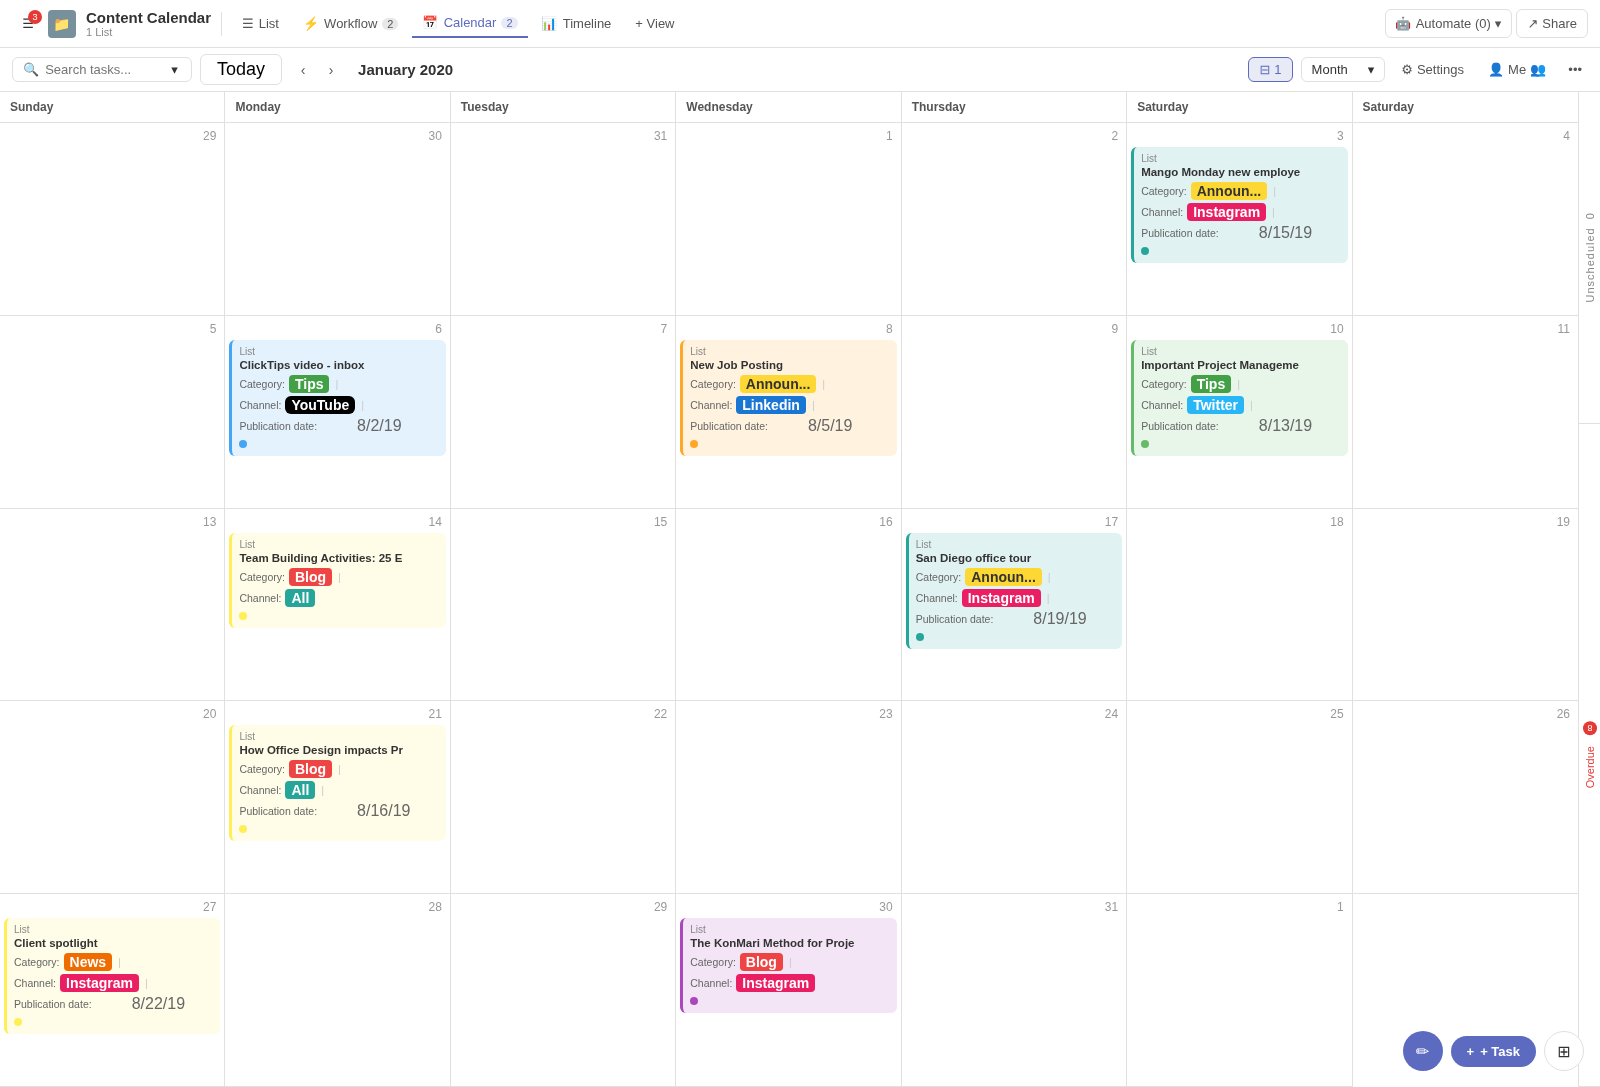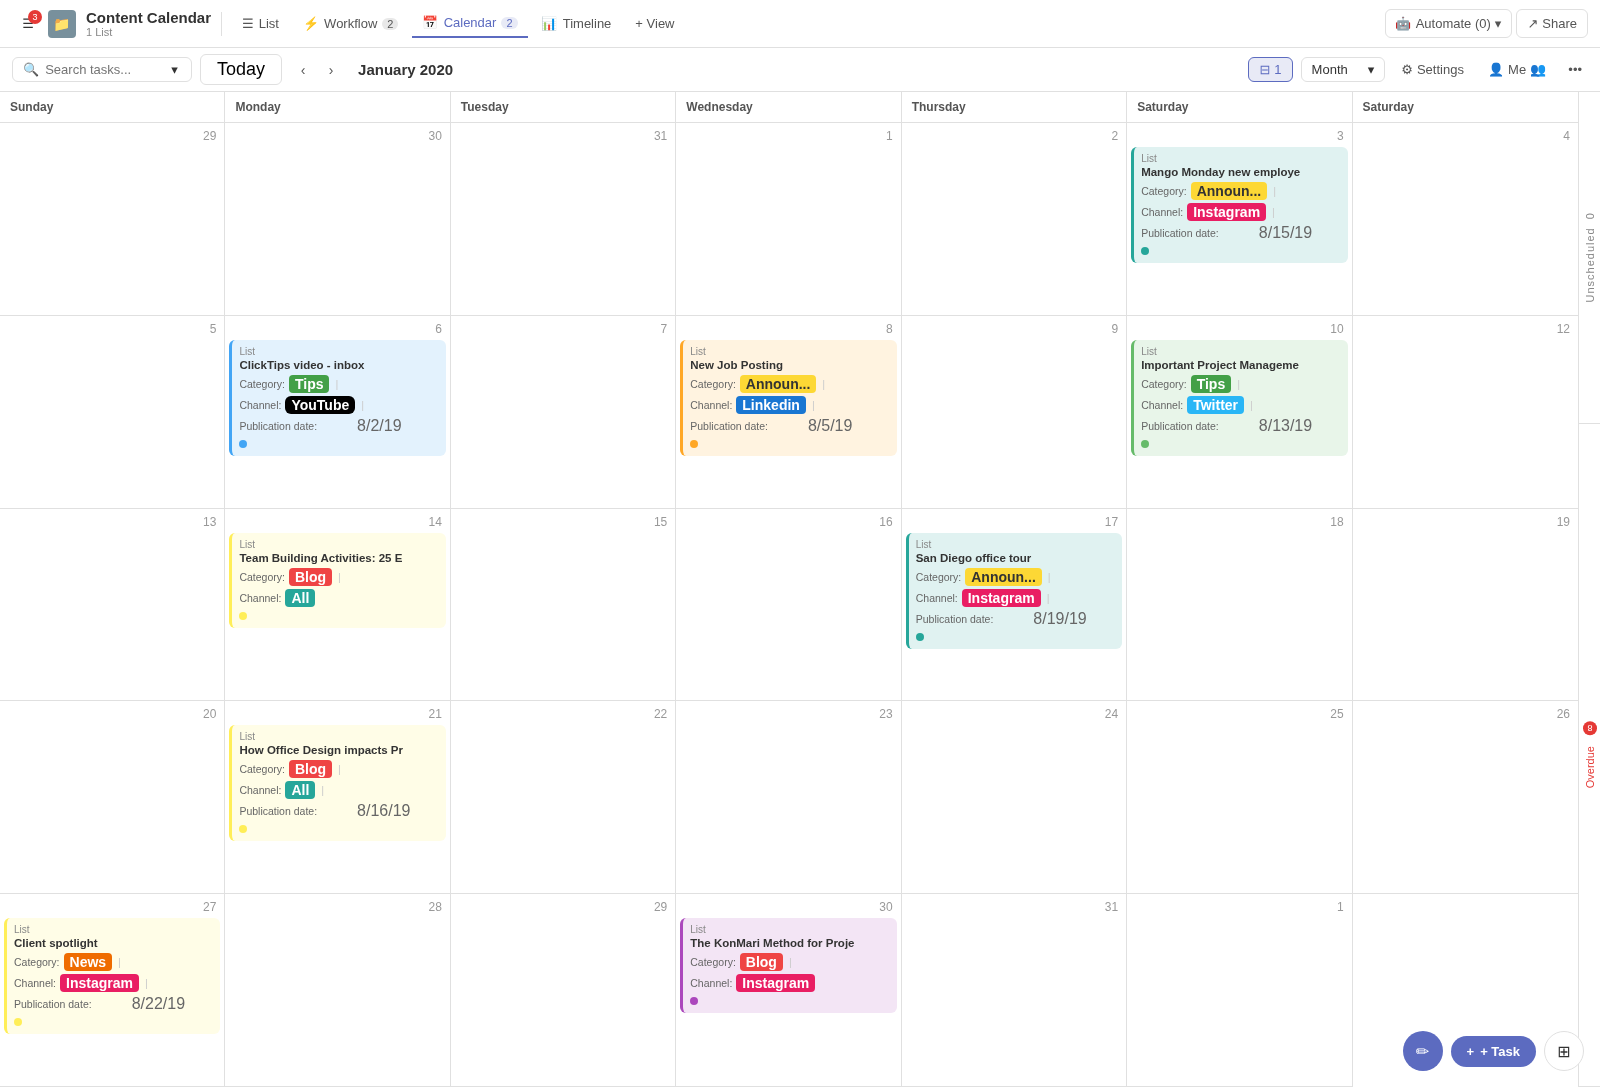--- a/index.html
+++ b/index.html
@@ -295,21 +295,21 @@
           </div>
           <div class="field-row">
             <span class="field-label">Publication date:</span>
             <span class="pub-date">8/13/19</span>
           </div>
           <span class="event-dot" style="background:#66bb6a"></span>
         </div>
       </div>
 
       <div class="cal-cell">
-          <div class="cal-date">12</div>
+          <div class="cal-date">11</div>
         </div>
       <div class="cal-cell">
           <div class="cal-date">13</div>
         </div>
       <div class="cal-cell">
         <div class="cal-date">14</div>
         <div class="event-card card-yellow">
           <div class="list-label">List</div>
           <div class="event-title">Team Building Activities: 25 E</div>
           <div class="field-row">

